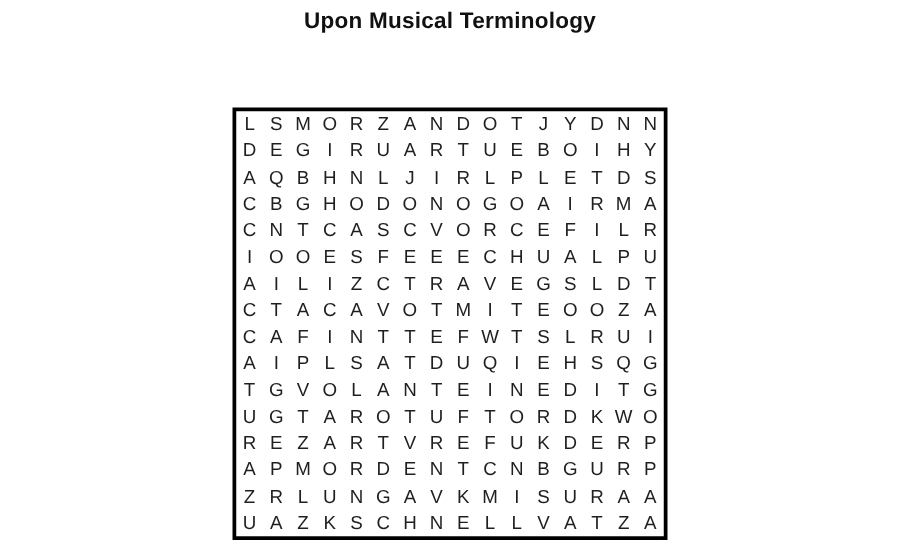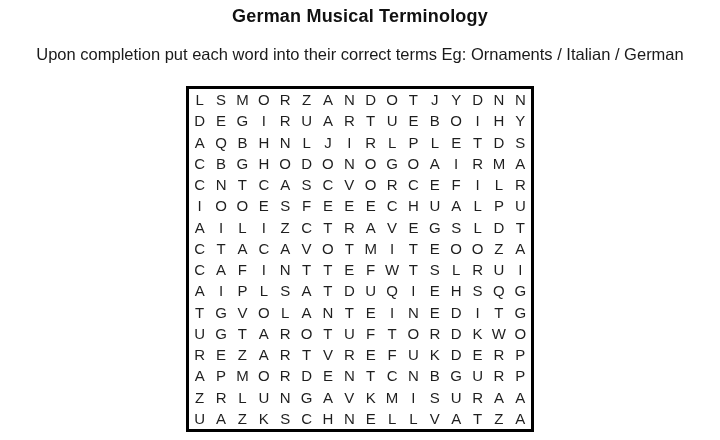--- a/index.html
+++ b/index.html
@@ -60,23 +60,22 @@
     font-size: 15px;
     line-height: 1;
     color: #1f1f1f;
     user-select: none;
   }
 </style>
 </head>
 <body>
 
 <div class="page">
-  <div class="title">German Musical Terminology</div>
+  <div class="title">Upon Musical Terminology</div>
 
-  <div class="subtitle">Upon completion put each word into their correct terms Eg: Ornaments / Italian / German</div>
 
   <div class="grid-box">
       <span class="cell">L</span>
       <span class="cell">S</span>
       <span class="cell">M</span>
       <span class="cell">O</span>
       <span class="cell">R</span>
       <span class="cell">Z</span>
       <span class="cell">A</span>
       <span class="cell">N</span>

